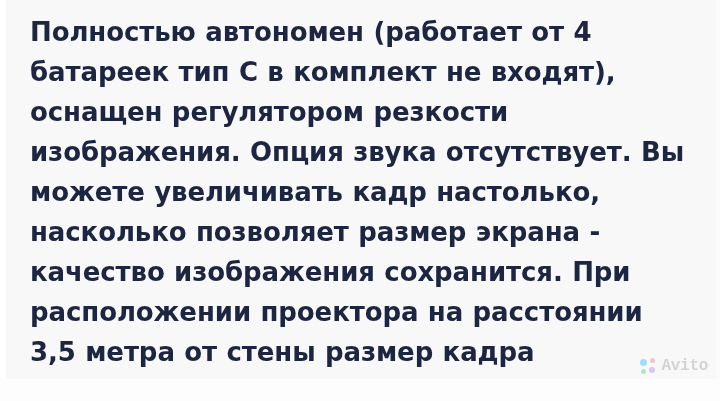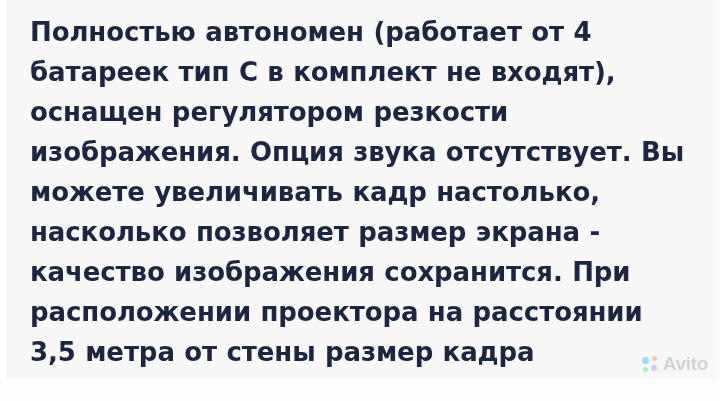--- a/index.html
+++ b/index.html
@@ -86,22 +86,22 @@
   }
   .wm-dot {
     position: absolute;
     border-radius: 50%;
   }
   .wm-dot.d1 { width: 7px;   height: 7px;   left: 0px;  top: 1px;  background: #00aaff; }
   .wm-dot.d2 { width: 5px;   height: 5px;   left: 10px; top: 0px;  background: #ff6163; }
   .wm-dot.d3 { width: 5px;   height: 5px;   left: 1px;  top: 11px; background: #04e061; }
   .wm-dot.d4 { width: 6px;   height: 6px;   left: 9px;  top: 9px;  background: #a169f7; }
   .watermark .wm-text {
-    font-family: Liberation Sans, sans-serif;
-    font-size: 19px;
+    font-family: Liberation Mono, monospace;
+    font-size: 16px;
     font-weight: 700;
     color: #8f8f8f;
     letter-spacing: -0.3px;
   }
 </style>
 </head>
 <body>
 
 <div class="page">
   <div class="text-card">

